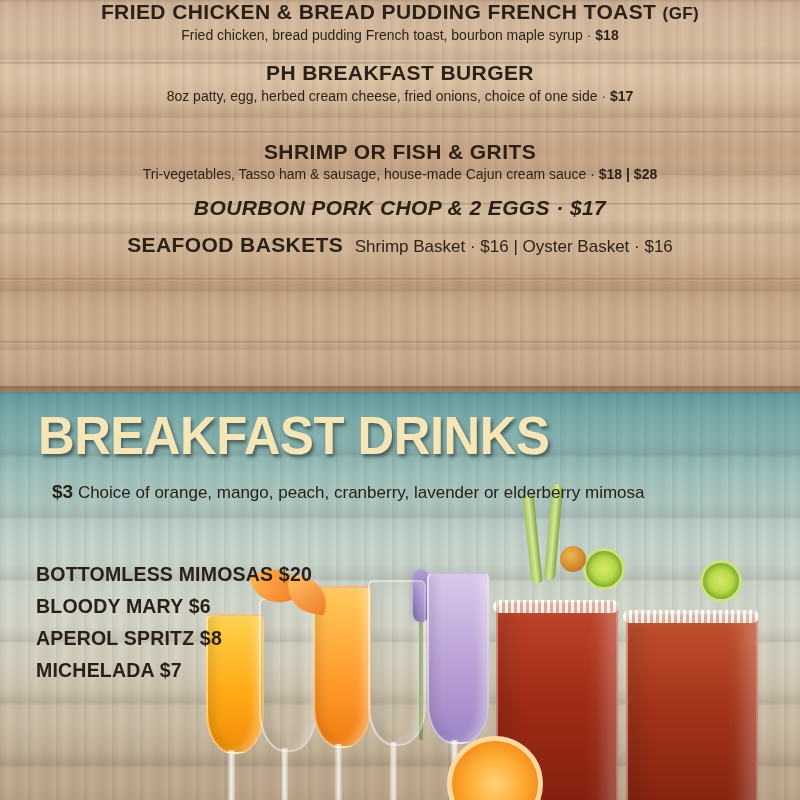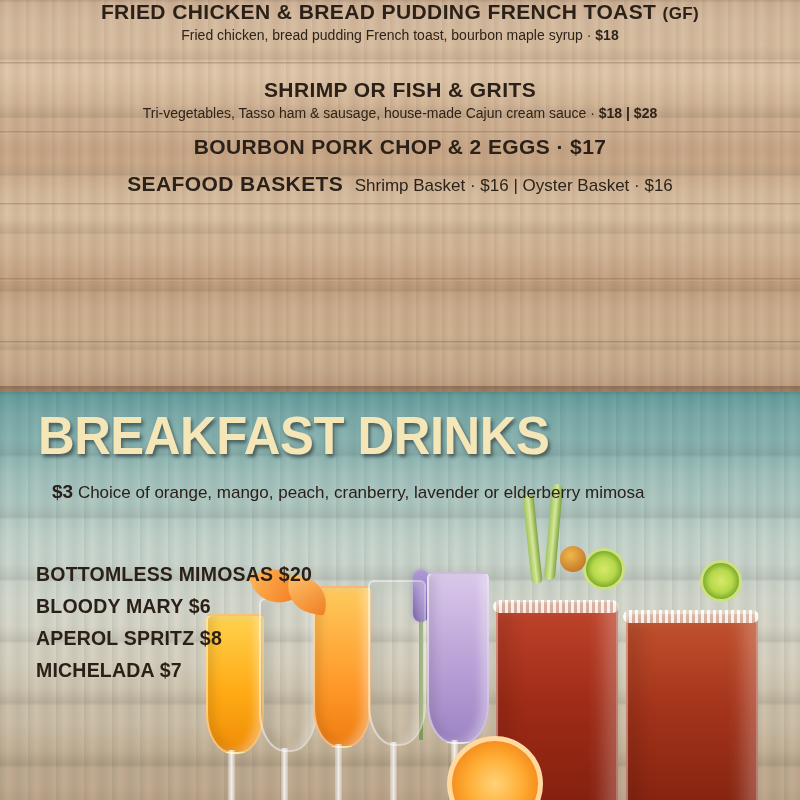--- a/index.html
+++ b/index.html
@@ -249,30 +249,36 @@
     <div class="item">
       <div class="item-name">
         <span>FRIED CHICKEN &amp; BREAD PUDDING FRENCH TOAST</span>
         <span class="gf">(GF)</span>
       </div>
       <div class="item-desc">
         <span>Fried chicken, bread pudding French toast, bourbon maple syrup</span> · <b>$18</b>
       </div>
     </div>
 
+    <div class="item" style="margin-top:18px;">
+      <div class="item-name">PH BREAKFAST BURGER</div>
+      <div class="item-desc">
+        <span>8oz patty, egg, herbed cream cheese, fried onions, choice of one side</span> · <b>$17</b>
+      </div>
+    </div>
 
 
     <div class="item" style="margin-top:35px;">
       <div class="item-name">SHRIMP OR FISH &amp; GRITS</div>
       <div class="item-desc">
         <span>Tri-vegetables, Tasso ham &amp; sausage, house-made Cajun cream sauce</span> · <b>$18 | $28</b>
       </div>
     </div>
 
-    <div class="item inline-row" style="">
+    <div class="item inline-row" style="font-style:italic;">
       <span class="item-name">BOURBON PORK CHOP &amp; 2 EGGS</span><span class="item-name">&nbsp;·&nbsp;</span><span class="item-name">$17</span>
     </div>
 
     <div class="item inline-row" style="margin-top:14px;">
       <span class="item-name">SEAFOOD BASKETS</span>
       <span class="item-desc">Shrimp Basket · $16 | Oyster Basket · $16</span>
     </div>
 
   </div>
 

